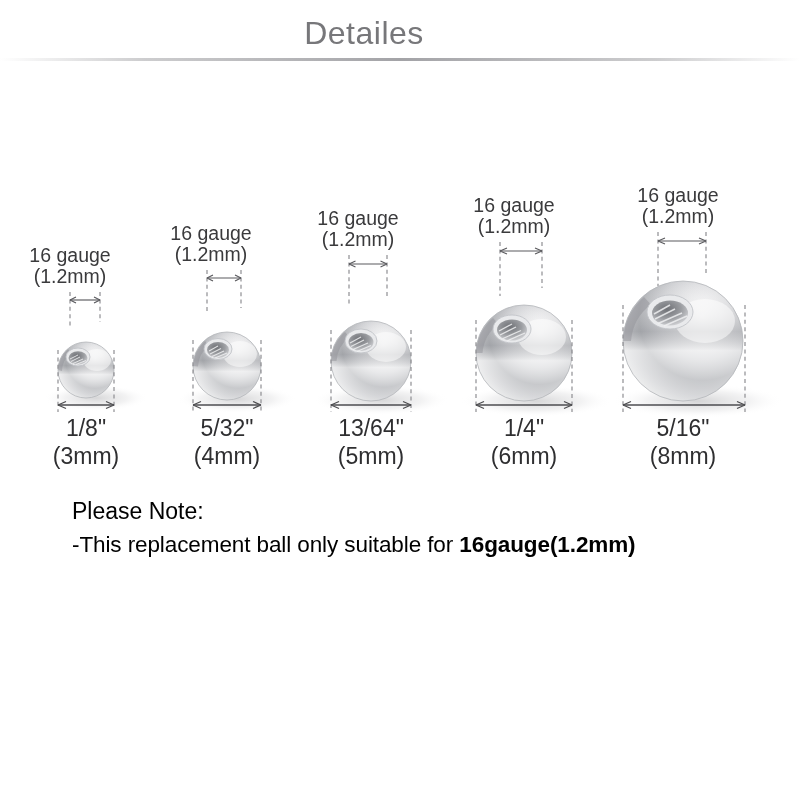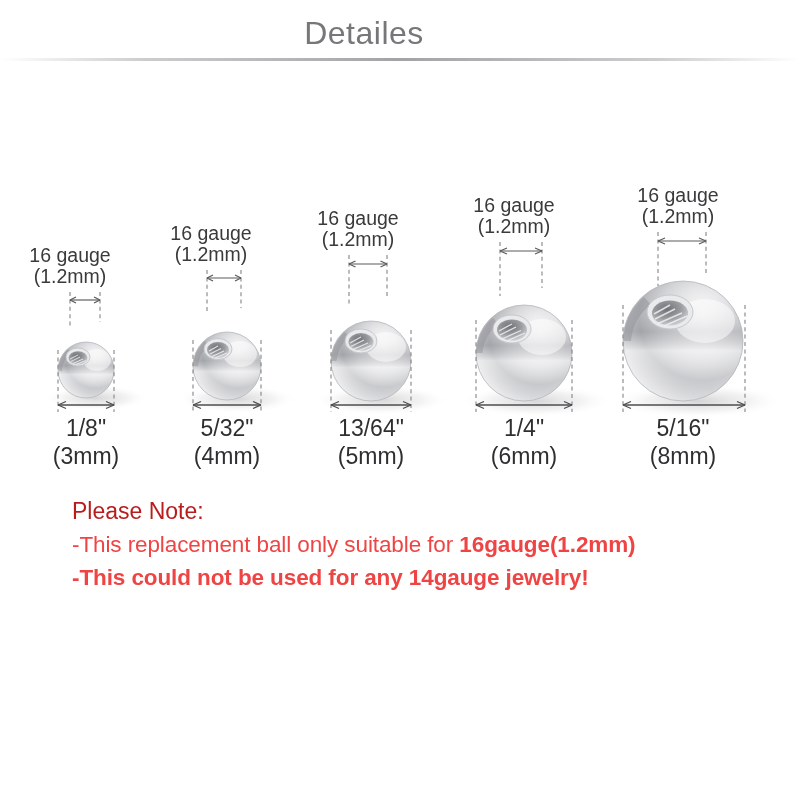--- a/index.html
+++ b/index.html
@@ -96,27 +96,27 @@
   .note {
     position: absolute;
     left: 72px;
     top: 494px;
     width: 680px;
     color: #111113;
   }
   .note-heading {
     font-size: 23px;
     line-height: 34px;
-    color: #b91c1c;
+    color: #000000;
     font-weight: 400;
   }
   .note-line {
     font-size: 22.5px;
     line-height: 33px;
-    color: #ef4444;
+    color: #000000;
     font-weight: 400;
     letter-spacing: -0.1px;
   }
   .note-line.strong, .note-line .em {
     font-weight: 700;
   }
   .note-line .em { font-weight: 700; }
 </style>
 </head>
 <body>
@@ -506,14 +506,13 @@
       <text class="size-text" x="93" y="256">5/16"</text>
       <text class="size-text" x="93" y="284">(8mm)</text>
     </svg>
   </div>
 
 </div>
 
 <div class="note">
   <div class="note-heading">Please Note:</div>
   <div class="note-line"><span>-This replacement ball only suitable for </span><span class="em">16gauge(1.2mm)</span></div>
-  <div class="note-line strong">-This could not be used for any 14gauge jewelry!</div>
 </div>
 
 </body></html>

